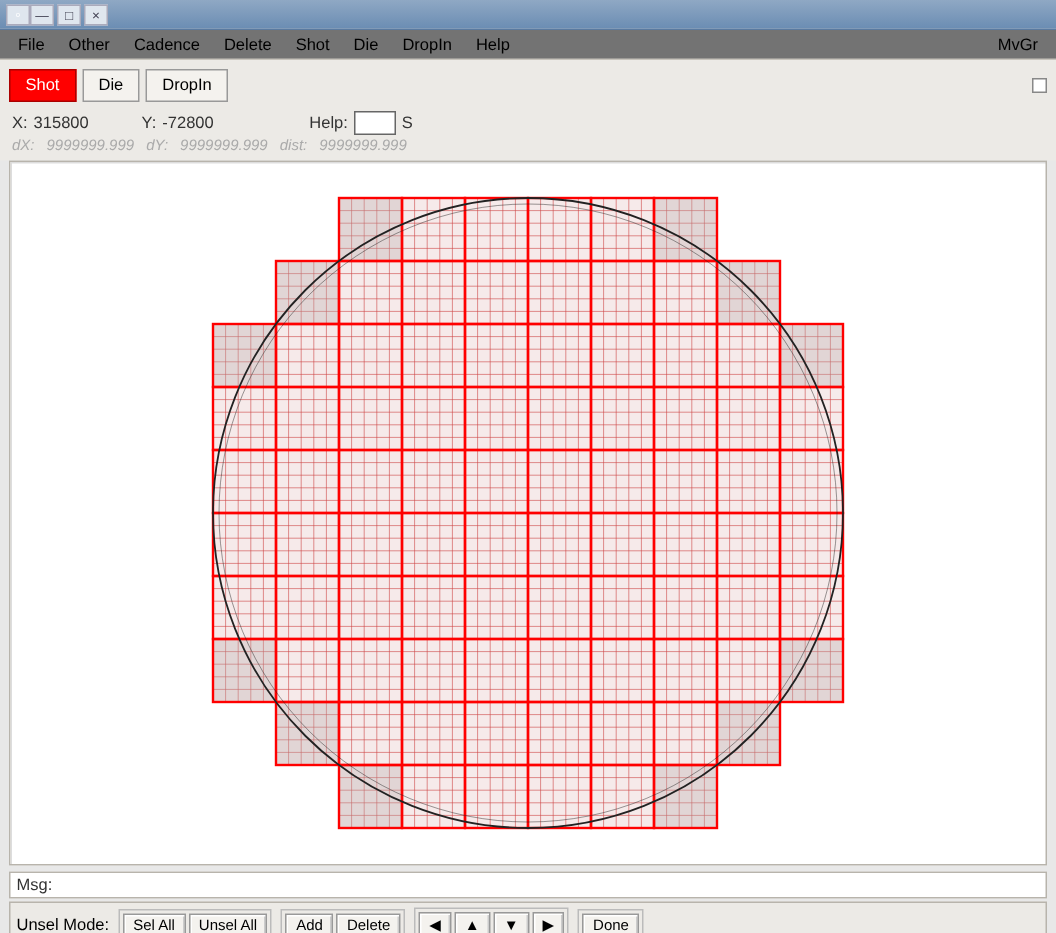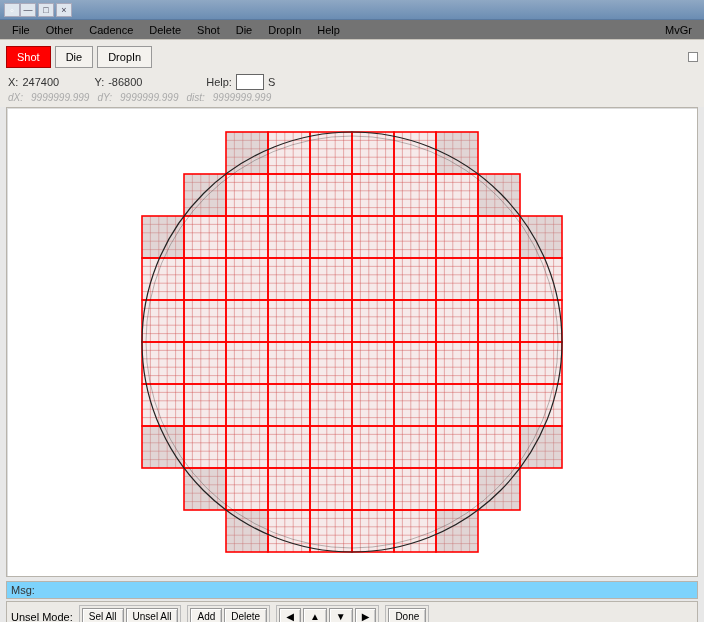--- a/index.html
+++ b/index.html
@@ -56,21 +56,21 @@
   .delta-row { display:flex; gap:8px; padding:0 2px 4px 2px; font-size:10px; color:#aaa; font-style:italic;}
   
   .canvas-wrap {
     margin:0 6px; border:1px solid #b8b4ac; background:#fff; height:470px; position:relative;
     display:flex; align-items:center; justify-content:center; overflow:hidden;
     box-shadow: inset 1px 1px 0 #ddd;
   }
   .canvas-wrap svg { display:block; }
   
   .msg-row {
-    margin:4px 6px 2px 6px; border:1px solid #b8b4ac; background:#7dd3fc;
+    margin:4px 6px 2px 6px; border:1px solid #b8b4ac; background:#ffffff;
     padding:3px 4px; font-size:11px; color:#333; height:18px; display:flex; align-items:center;
   }
   .mode-row {
     margin:0 6px 6px 6px; border:1px solid #b8b4ac; background:#eceae6;
     padding:3px 4px; display:flex; align-items:center; gap:6px; font-size:11px;
   }
   .mode-row .btn {
     border:1px solid #999; background:#f4f2ee; padding:2px 6px; font-size:10px; cursor:pointer; min-width:18px; text-align:center;
     box-shadow: 1px 1px 0 #fff inset, -1px -1px 0 #ccc inset;
   }
@@ -103,24 +103,24 @@
 
 <div class="toolbar-wrap">
   <div class="tab-row">
     <button class="tab-btn active">Shot</button>
     <button class="tab-btn">Die</button>
     <button class="tab-btn">DropIn</button>
     <div class="corner-check"></div>
   </div>
   <div class="coord-row">
     <span class="lbl">X:</span>
-    <span class="val">247400</span>
+    <span class="val">315800</span>
     <span style="width:14px"></span>
     <span class="lbl">Y:</span>
-    <span class="val">-86800</span>
+    <span class="val">-72800</span>
     <span style="width:40px"></span>
     <span class="lbl">Help:</span>
     <input class="mvgr" value="" style="">
     <span>S</span>
   </div>
   <div class="delta-row">
     <span>dX:</span>
     <span>9999999.999</span>
     <span>dY:</span>
     <span>9999999.999</span>

